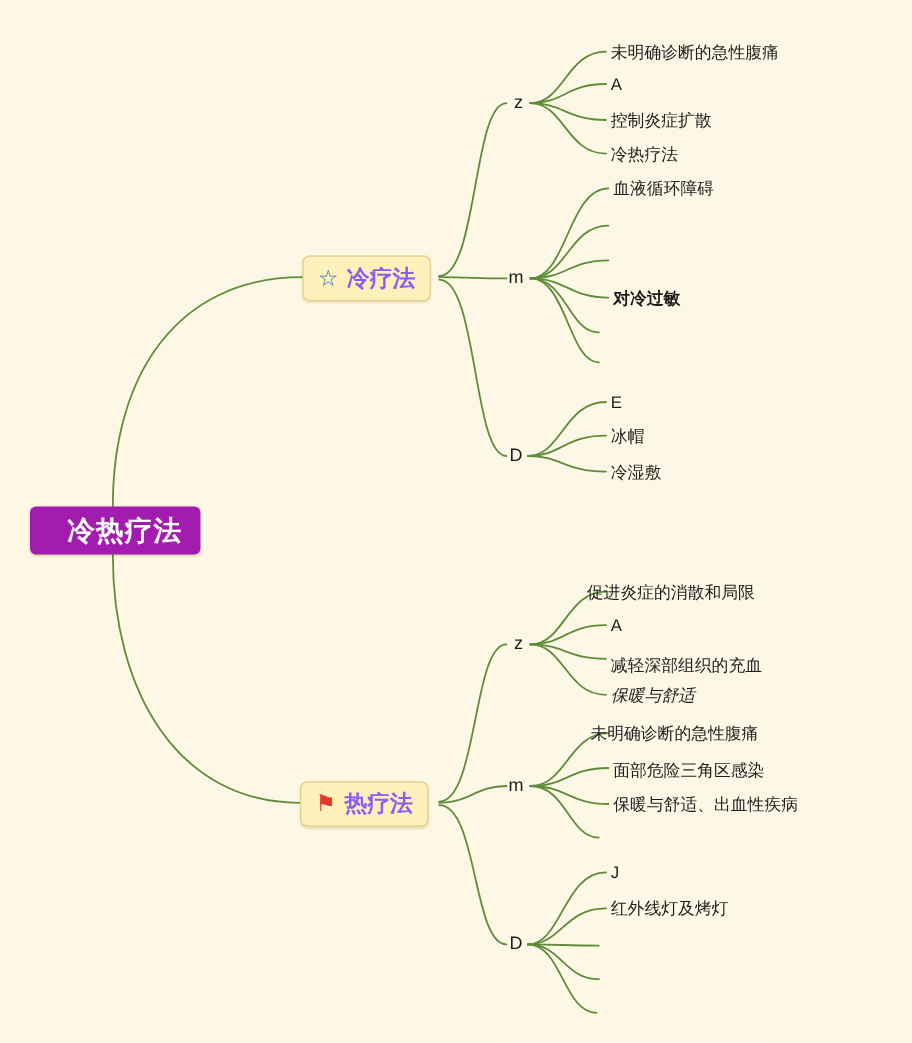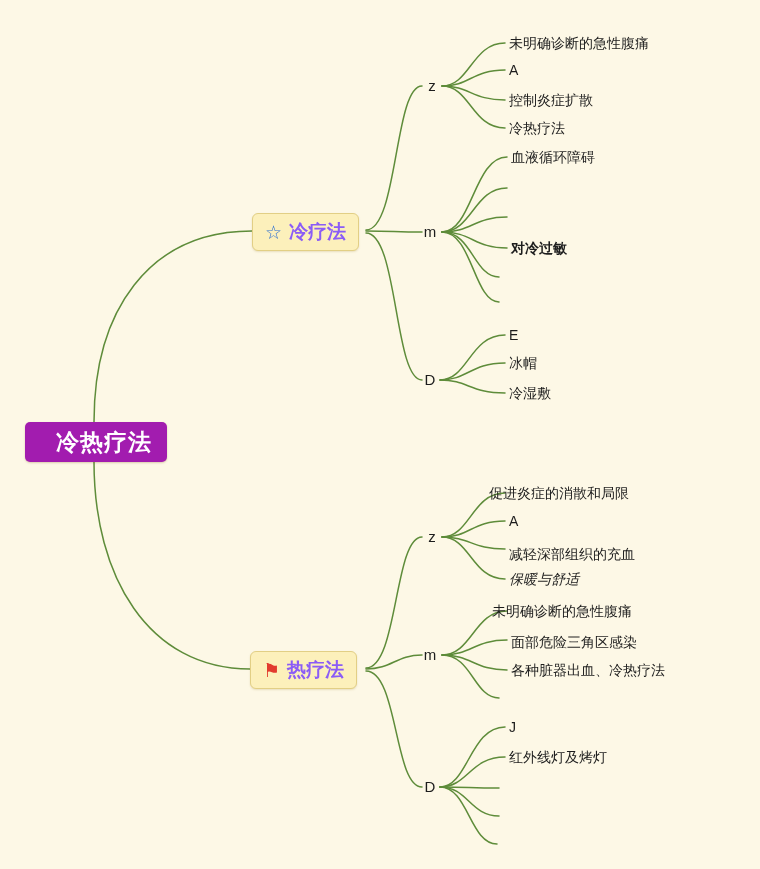--- a/index.html
+++ b/index.html
@@ -158,18 +158,18 @@
   <div class="leaf" style="left:509px; top:353px;text-align:center;">冰帽</div>
   <div class="leaf" style="left:509px; top:383px;">冷湿敷</div>
 
   <div class="leaf" style="left:489px; top:483px;">促进炎症的消散和局限</div>
   <div class="leaf" style="left:509px; top:511px;">A</div>
   <div class="leaf" style="left:509px; top:544px;">减轻深部组织的充血</div>
   <div class="leaf" style="left:509px; top:569px;font-style:italic;">保暖与舒适</div>
 
   <div class="leaf" style="left:492px; top:601px;text-align:center;">未明确诊断的急性腹痛</div>
   <div class="leaf" style="left:511px; top:632px;">面部危险三角区感染</div>
-  <div class="leaf" style="left:511px; top:660px;">各种脏器出血、冷热疗法</div>
+  <div class="leaf" style="left:511px; top:660px;">保暖与舒适、出血性疾病</div>
 
   <div class="leaf" style="left:509px; top:717px;">J</div>
   <div class="leaf" style="left:509px; top:747px;">红外线灯及烤灯</div>
 
 </div>
 
 </body></html>

